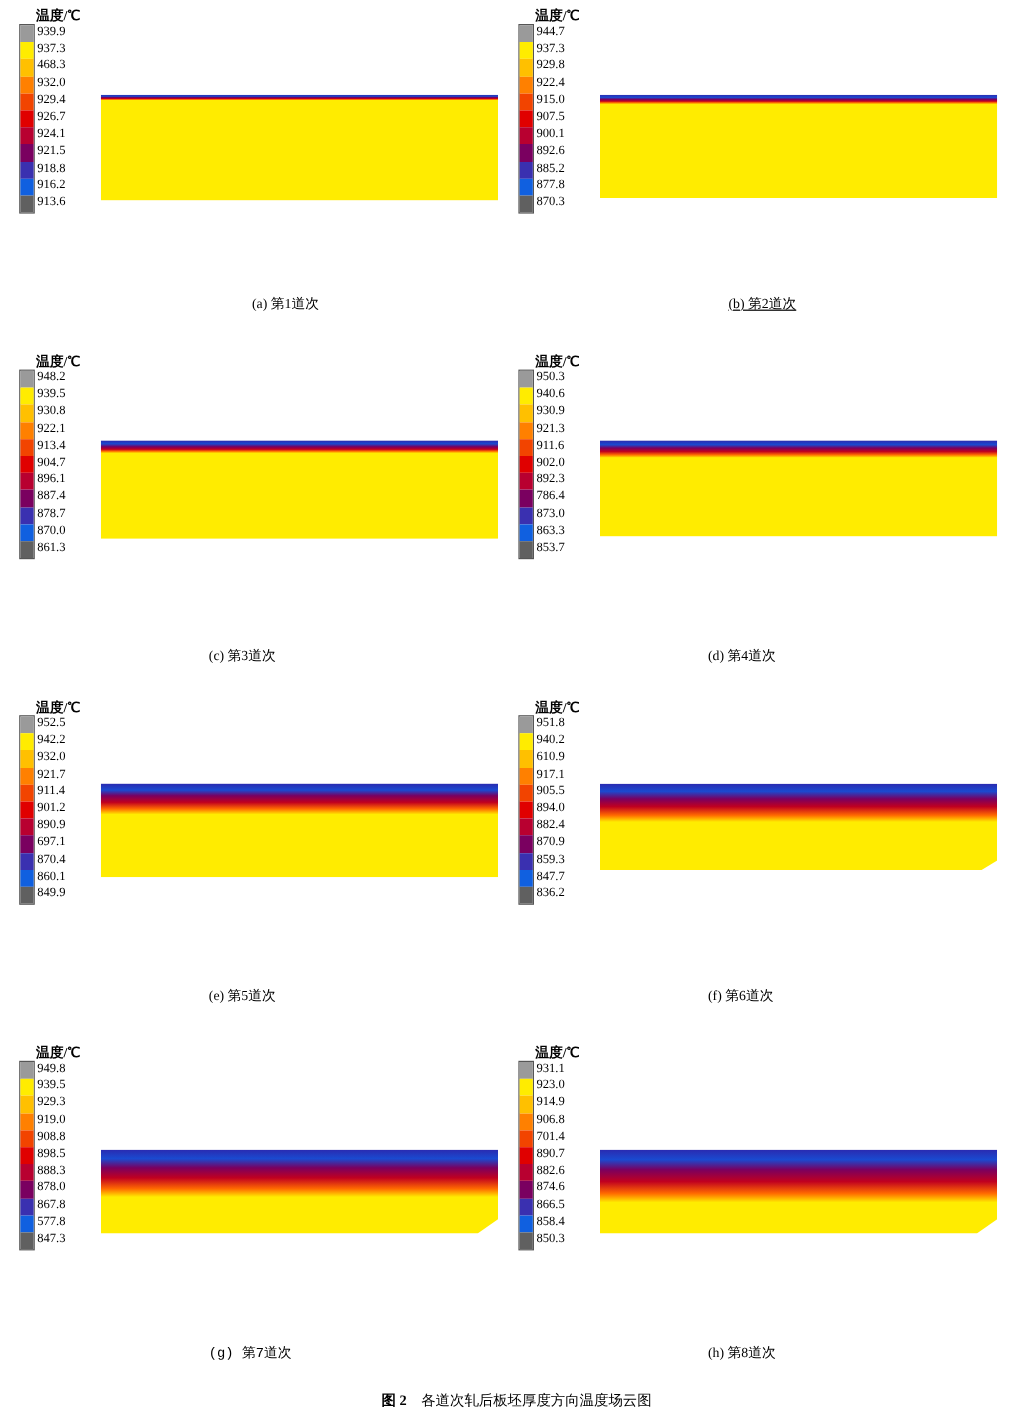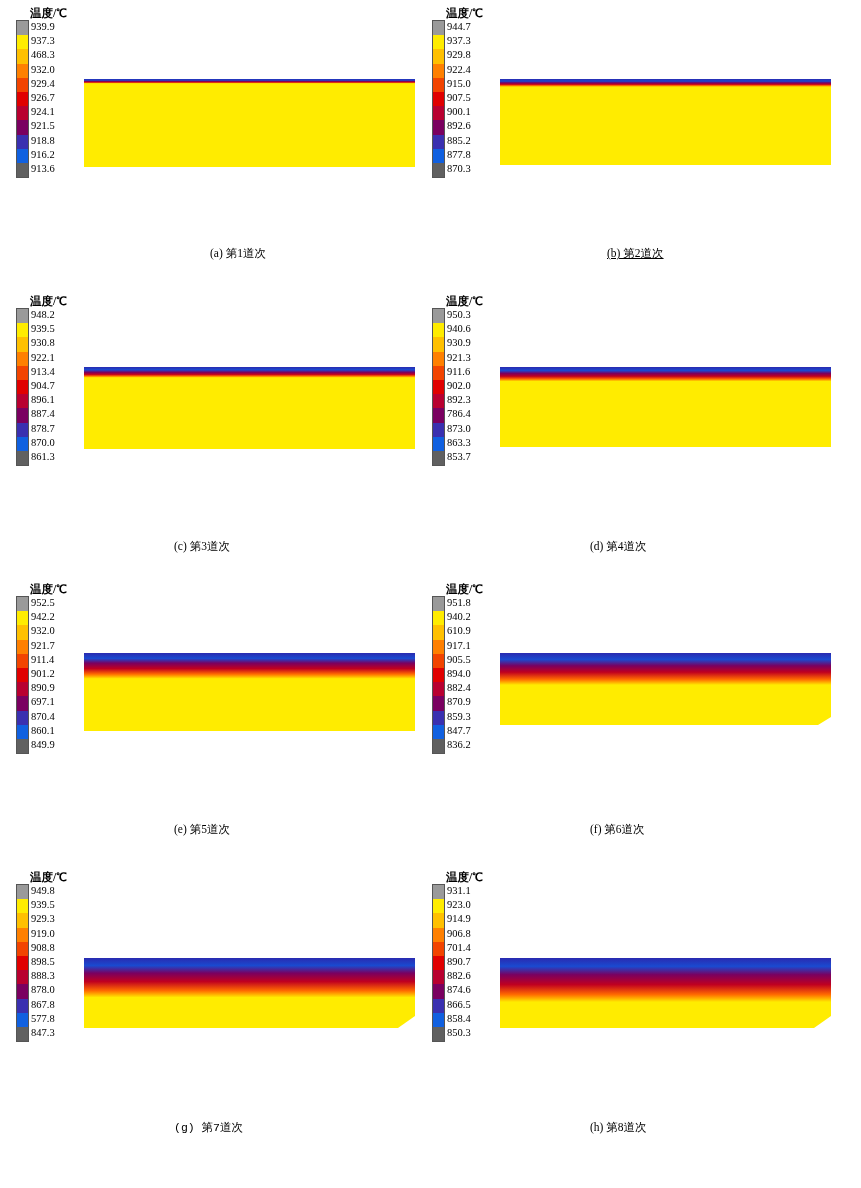--- a/index.html
+++ b/index.html
@@ -489,14 +489,19 @@
           </clipPath>
         </defs>
         <g clip-path="url(#clipH)">
           <rect x="0" y="0" width="331" height="76" fill="url(#gH)"></rect>
         </g>
       </svg>
     </div>
     <div class="caption" style="left:160px; top:250px;">(h) 第8道次</div>
   </div>
 
+  <div class="fig-caption">
+    <span class="num">图 2</span>
+    &nbsp;&nbsp;
+    <span>各道次轧后板坯厚度方向温度场云图</span>
+  </div>
 
 </div>
 
 </body></html>

